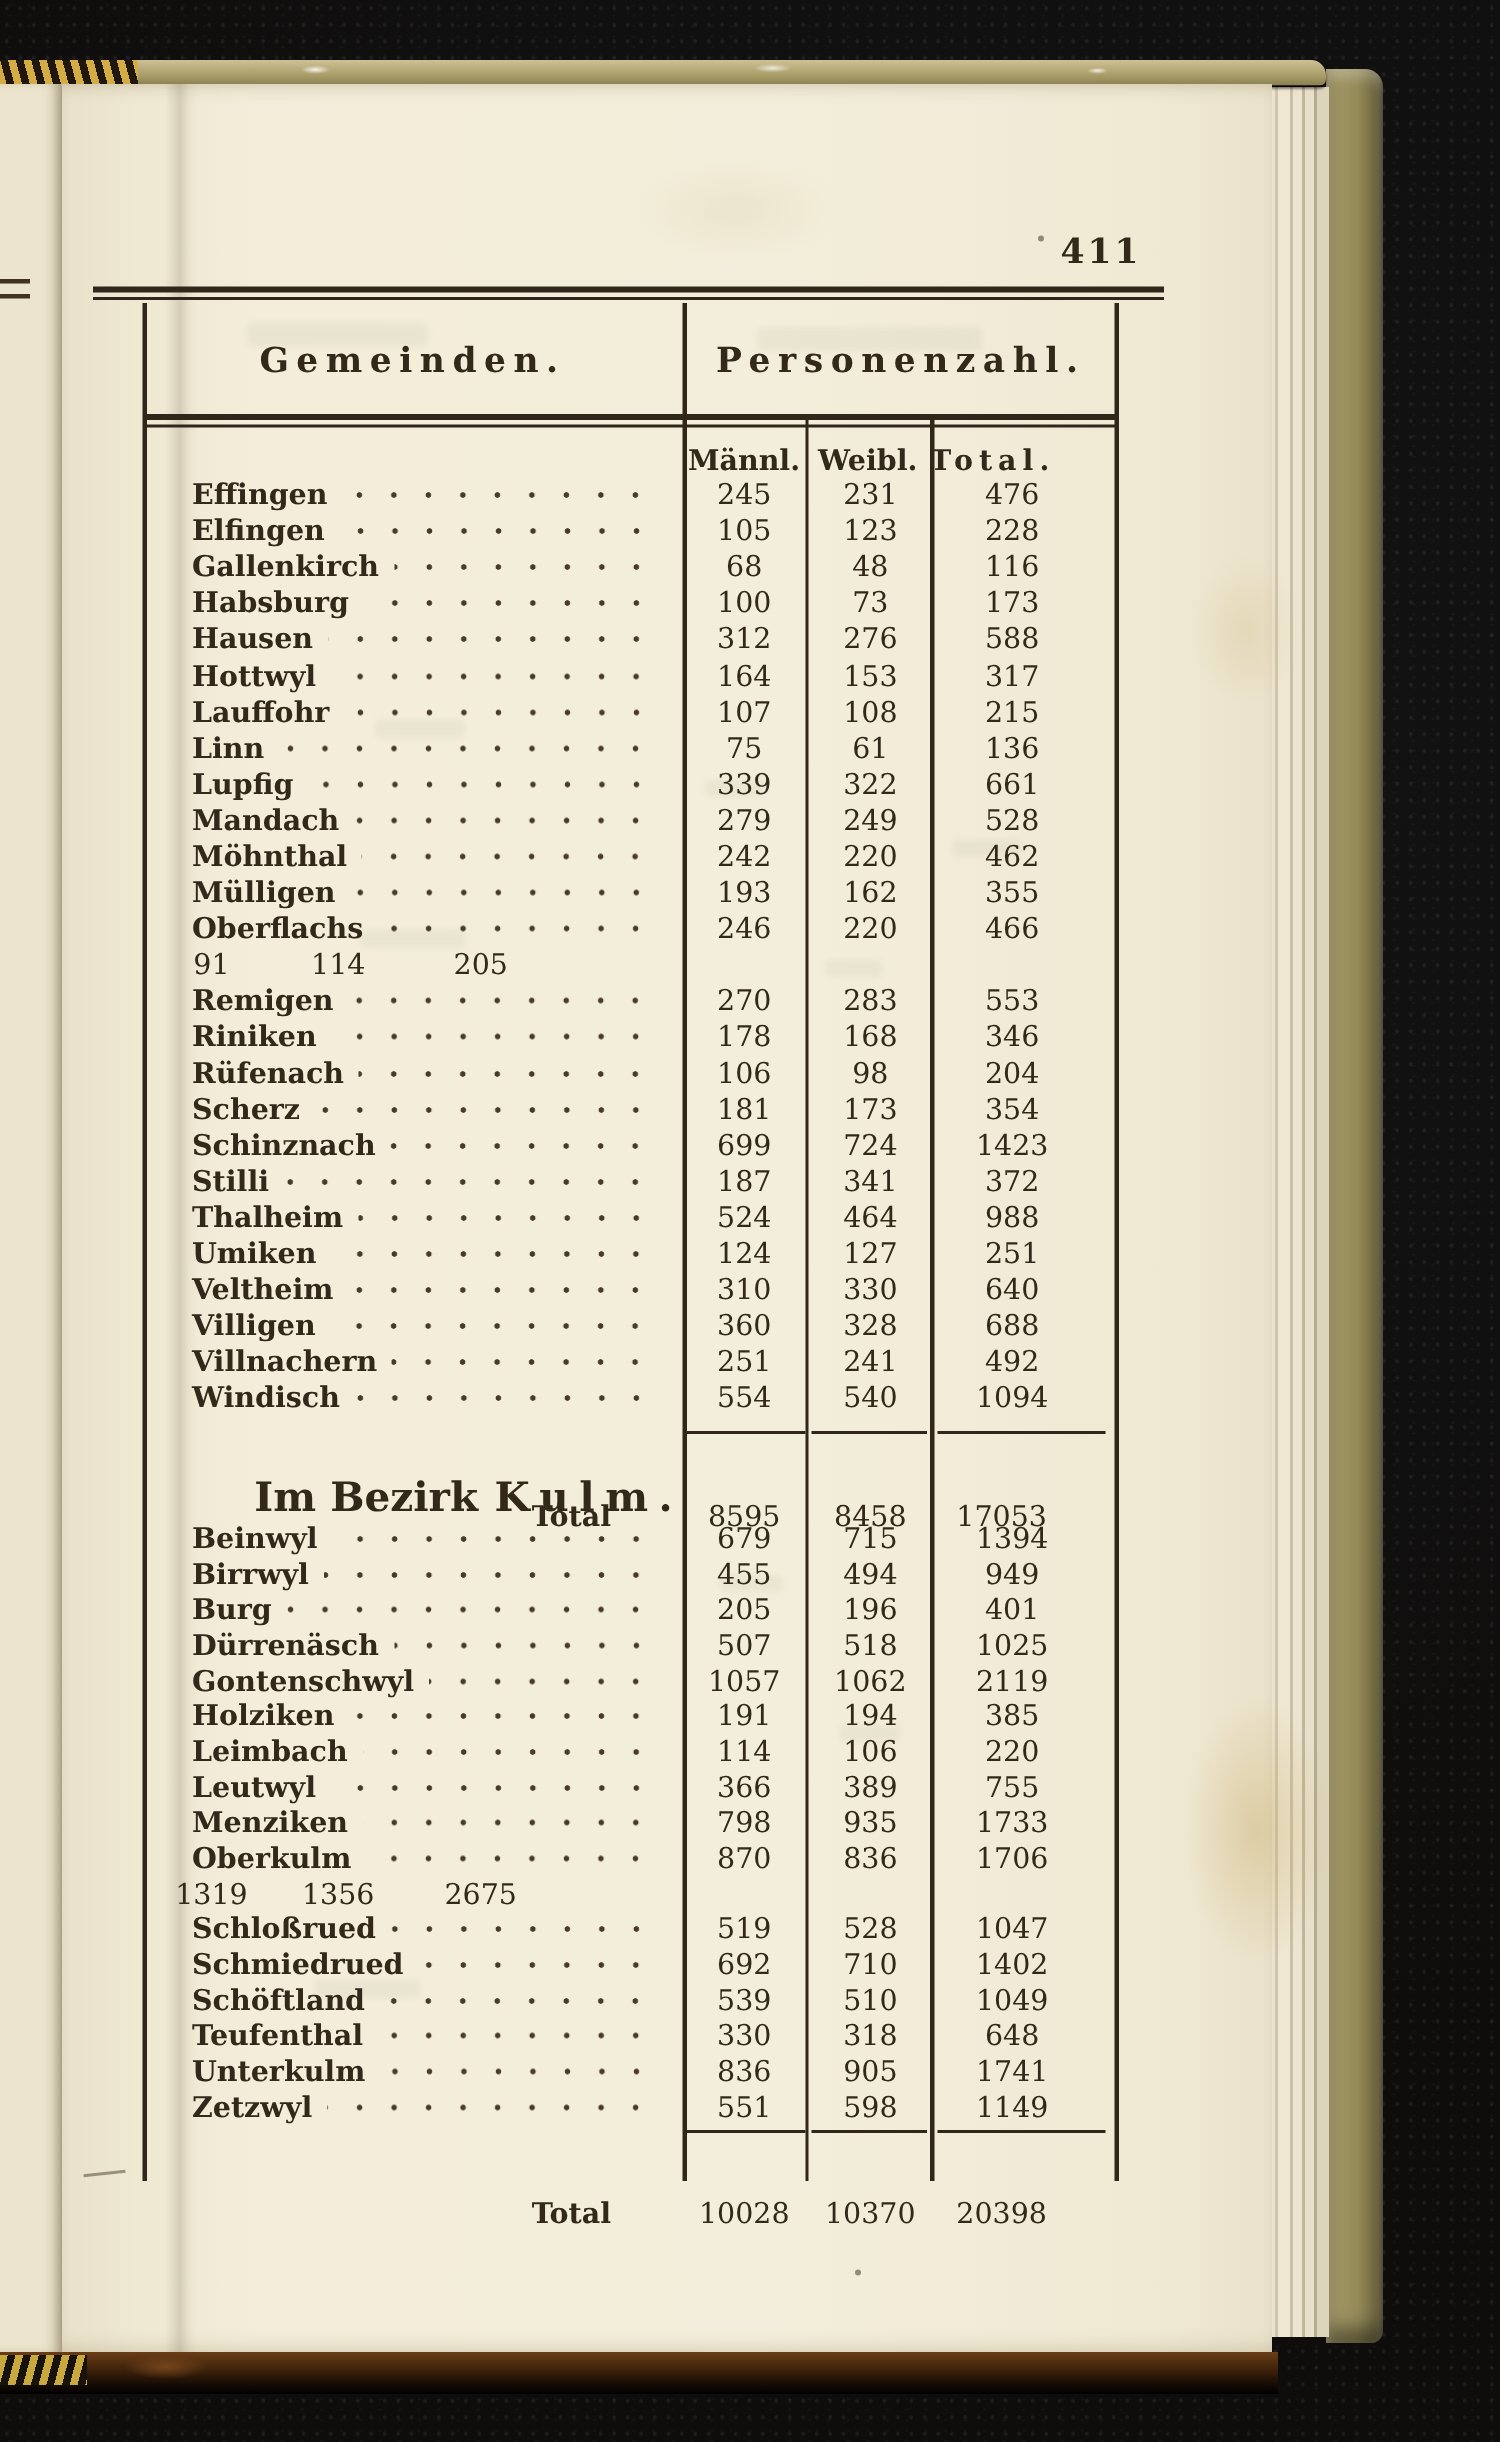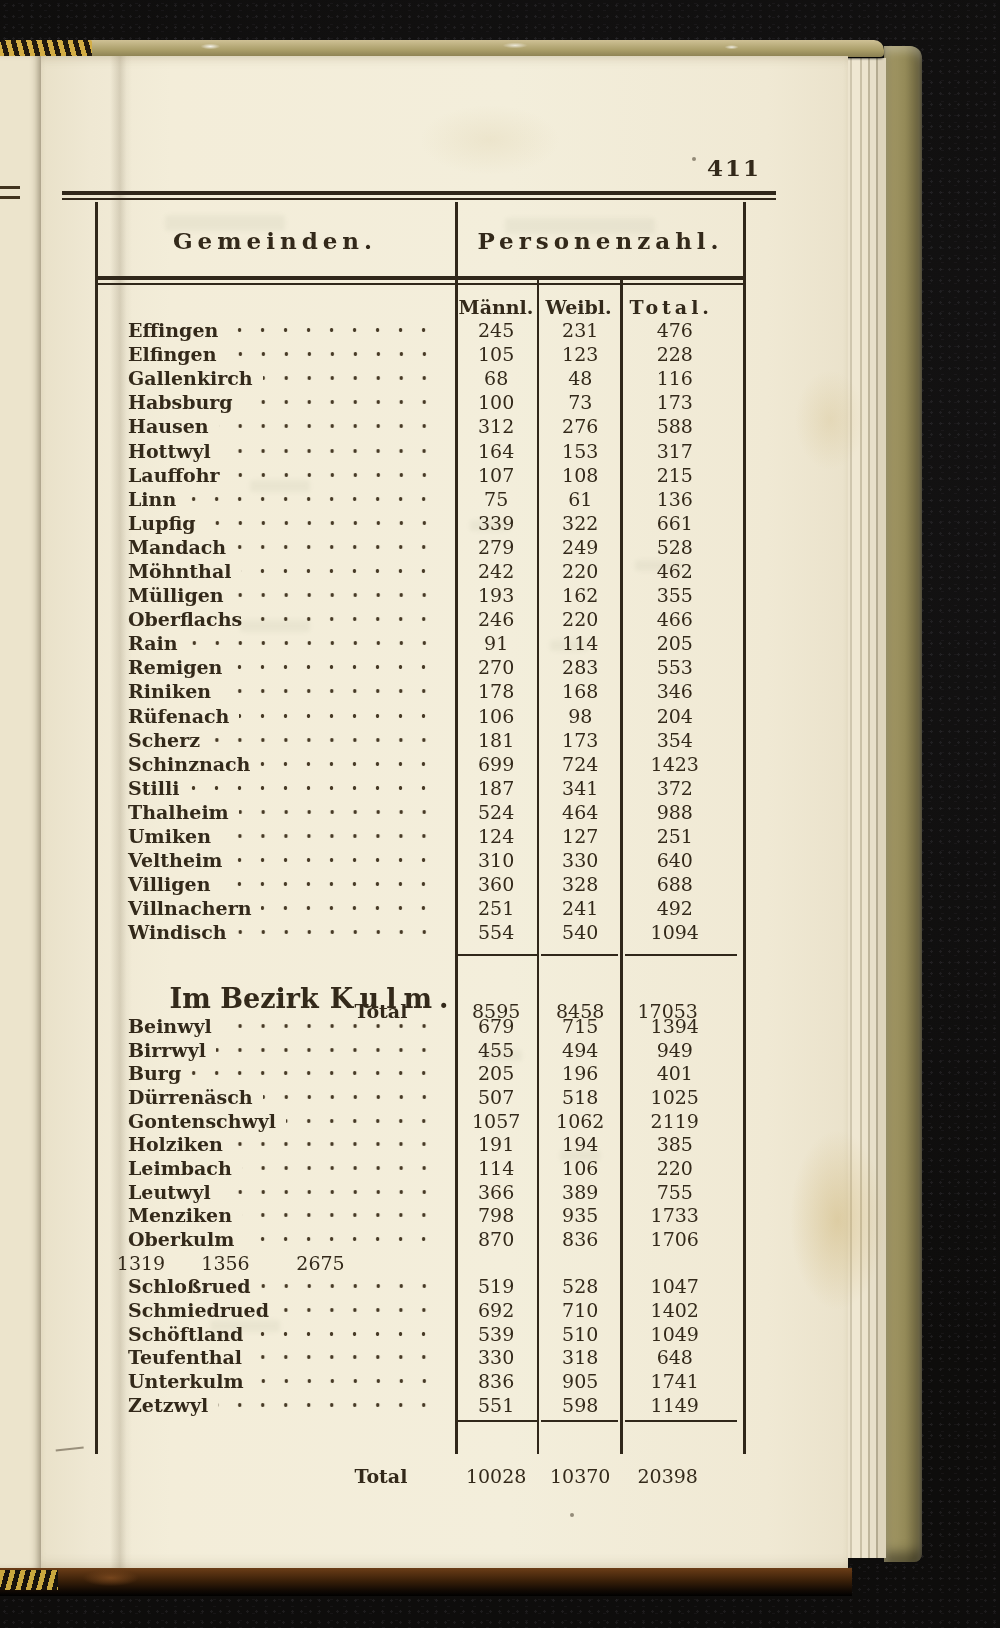--- a/index.html
+++ b/index.html
@@ -84,21 +84,21 @@
     font-size:23px;font-weight:bold;letter-spacing:5px;}
   .hdr-gem{left:0;top:16px;width:360px;height:44px;}
   .hdr-pers{left:360px;top:16px;width:291px;height:44px;}
   .rule2{left:2px;top:74px;width:647px;height:3px;
     border-top:4px solid #30271a;border-bottom:2px solid #30271a;}
   .subhdr{left:3px;top:92px;width:646px;height:26px;display:flex;align-items:center;
     font-size:19px;font-weight:bold;}
   .subhdr .sp{width:357px;}
   .subhdr .c1{width:82px;text-align:center;}
   .subhdr .c2{width:83px;text-align:center;}
-  .subhdr .c3{width:101px;text-align:right;letter-spacing:4px;padding-right:8px;box-sizing:border-box;}
+  .subhdr .c3{width:101px;text-align:left;letter-spacing:4px;padding-right:8px;box-sizing:border-box;}
 
   .rows{left:3px;width:646px;}
   .rows-b1{top:116px;}
   .rows-b2{top:812px;}
   .row{display:flex;align-items:center;}
   .rows-b1 .row{height:24.1px;}
   .rows-b2 .row{height:23.7px;}
   .row .nm{width:357px;display:flex;box-sizing:border-box;padding-left:30px;
     font-weight:bold;white-space:nowrap;}
   .row .nm .txt{flex:none;}
@@ -287,24 +287,20 @@
         <div class="row">
     <span class="nm">
             <span class="txt bindname">Oberflachs</span>
             <span class="leader"></span>
           </span>
     <span class="num m bindm">246</span>
     <span class="num w bindw">220</span>
     <span class="num t bindt">466</span>
   </div>
         <div class="row">
-    <span class="nm">
-            <span class="txt bindname">Rain</span>
-            <span class="leader"></span>
-          </span>
     <span class="num m bindm">91</span>
     <span class="num w bindw">114</span>
     <span class="num t bindt">205</span>
   </div>
         <div class="row">
     <span class="nm">
             <span class="txt bindname">Remigen</span>
             <span class="leader"></span>
           </span>
     <span class="num m bindm">270</span>

